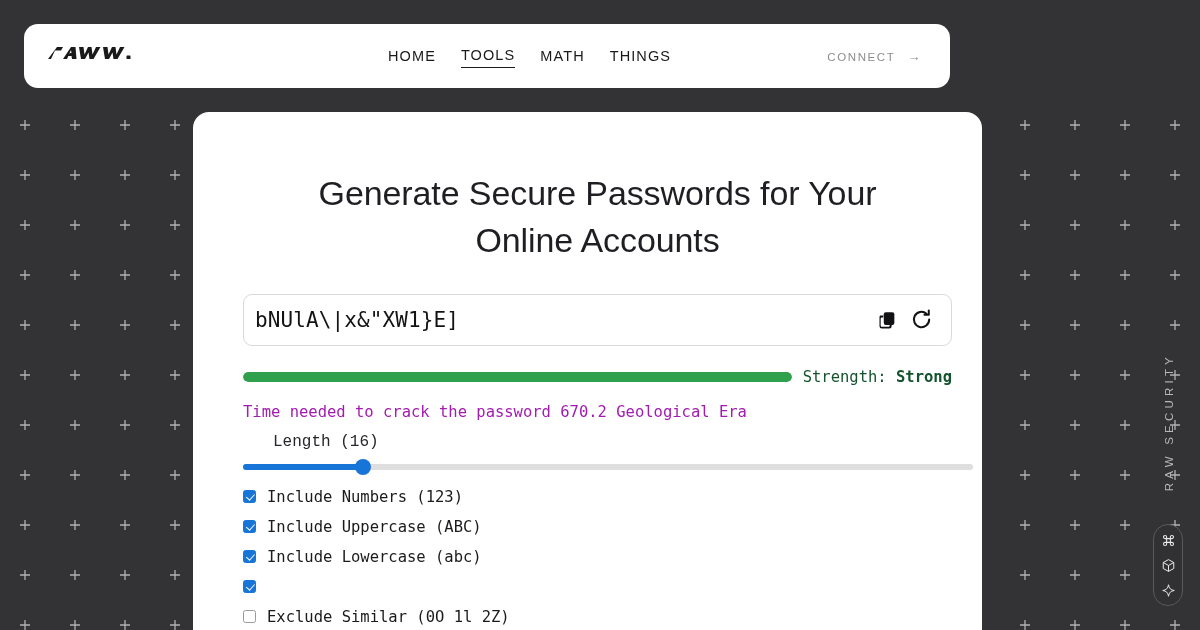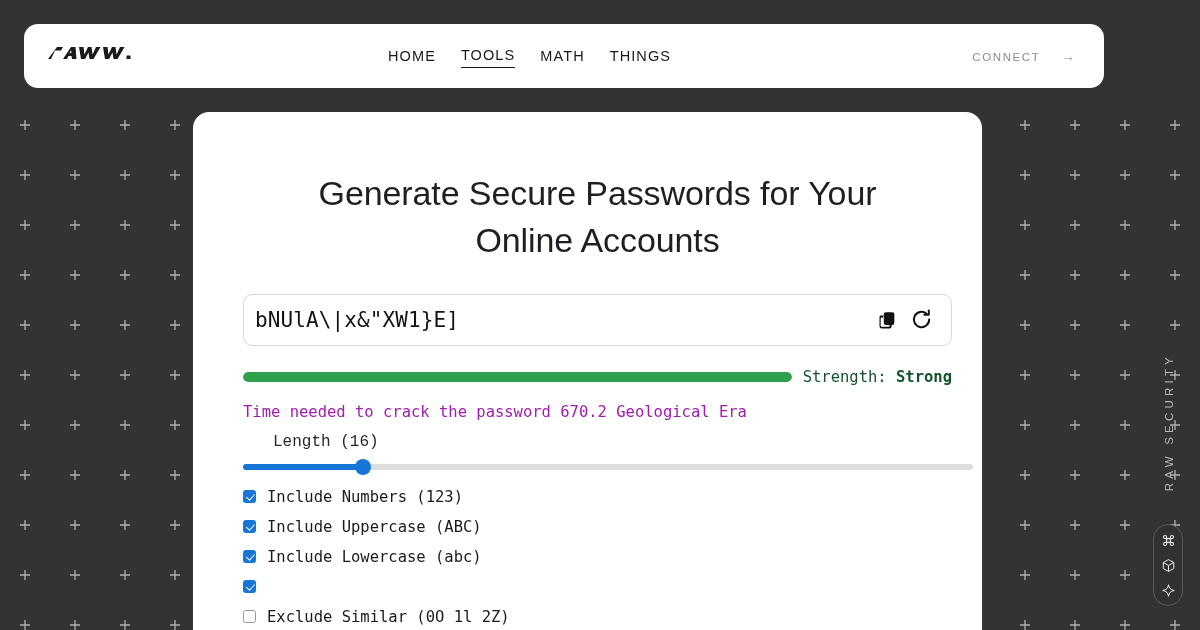--- a/index.html
+++ b/index.html
@@ -21,21 +21,21 @@
     position: absolute;
     inset: 0;
     z-index: 0;
   }
 
   
   #topbar {
     position: absolute;
     left: 24px;
     top: 24px;
-    width: 1080px;
+    width: 926px;
     height: 64px;
     background: #ffffff;
     border-radius: 14px;
     display: flex;
     align-items: center;
     z-index: 5;
   }
 
   #brand-logo {
     position: absolute;
@@ -68,21 +68,21 @@
     border-bottom: 1.5px solid #1a1a1a;
   }
 
   #connect-link {
     position: absolute;
     right: 28px;
     top: 50%;
     transform: translateY(-50%);
     display: flex;
     align-items: center;
-    gap: 21px;
+    gap: 12px;
     font-size: 11.5px;
     letter-spacing: 1.6px;
     color: #8d8d8d;
     text-decoration: none;
     white-space: nowrap;
   }
   #connect-arrow { font-size: 13px; line-height: 1; }
 
   
   #main-card {

